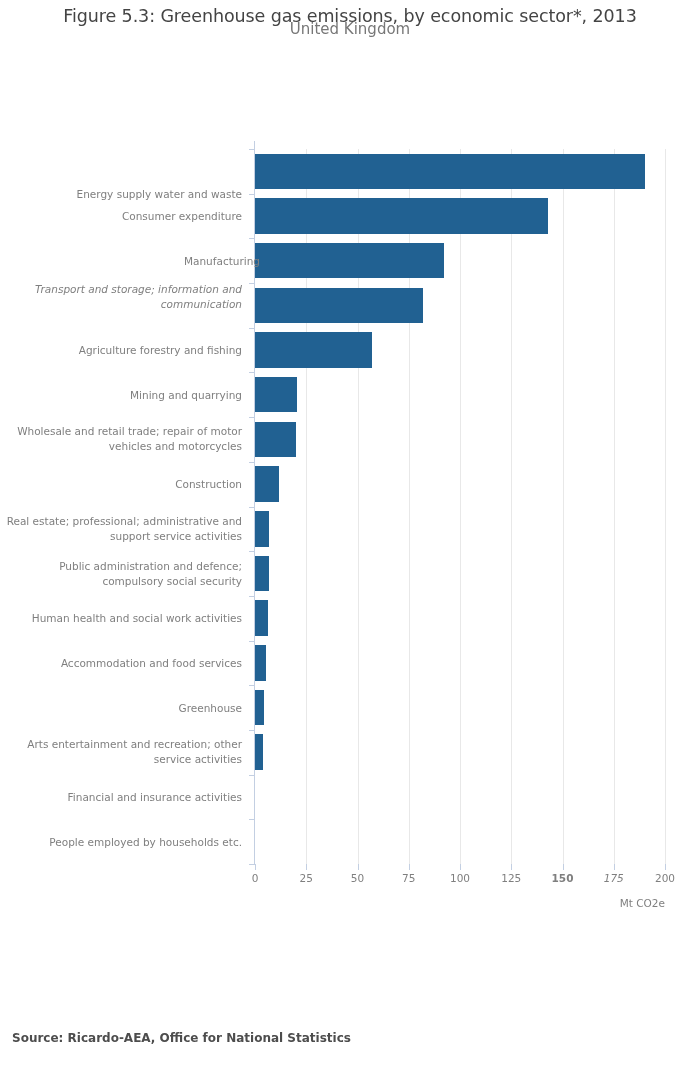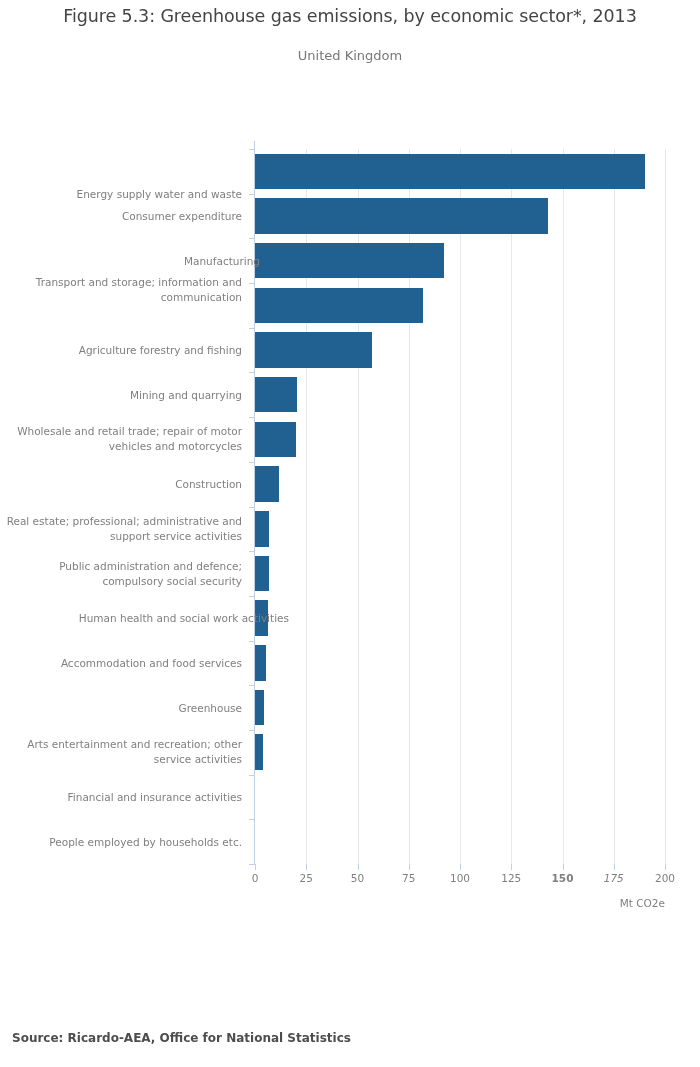--- a/index.html
+++ b/index.html
@@ -29,24 +29,24 @@
     left: 0; top: 6px;
     width: 700px;
     text-align: center;
     font-size: 17.5px;
     color: #444444;
     font-weight: 400;
     letter-spacing: -0.1px;
   }
   .chart-subtitle {
     position: absolute;
-    left: 0; top: 48px;
+    left: 0; top: 20px;
     width: 700px;
     text-align: center;
-    font-size: 13px;
+    font-size: 15px;
     color: #777777;
     font-weight: 400;
   }
 
   
   .plot-area {
     position: absolute;
     left: 255px;
     top: 149px;
     width: 410px;
@@ -244,28 +244,28 @@
         <div class="tick-x" style="left: 410px;"></div>
         <div class="xtick-label" style="left: 410px;">200</div>
       </div>
     <div class="xaxis-title">Mt CO2e</div>
   </div>
 
   <div id="ycat-layer">
       <div class="ycat-wrap" style="top: 174px; margin-top: 20px;">Energy supply water and waste</div>
       <div class="ycat-wrap" style="top: 216.031px;">Consumer expenditure</div>
       <div class="ycat-wrap" style="top: 260.719px; padding-left: 18px;">Manufacturing</div>
-      <div class="ycat-wrap" style="top: 290px;">Transport and storage; information and communication</div>
+      <div class="ycat-wrap" style="top: 297px; font-style: italic;">Transport and storage; information and communication</div>
       <div class="ycat-wrap" style="top: 350.094px;">Agriculture forestry and fishing</div>
       <div class="ycat-wrap" style="top: 394.781px;">Mining and quarrying</div>
       <div class="ycat-wrap" style="top: 439.469px;">Wholesale and retail trade; repair of motor vehicles and motorcycles</div>
       <div class="ycat-wrap" style="top: 484.156px;">Construction</div>
       <div class="ycat-wrap" style="top: 528.844px;">Real estate; professional; administrative and support service activities</div>
       <div class="ycat-wrap" style="top: 573.531px;">Public administration and defence; compulsory social security</div>
-      <div class="ycat-wrap" style="top: 618.219px; padding-left: 47px;">Human health and social work activities</div>
+      <div class="ycat-wrap" style="top: 618.219px;">Human health and social work activities</div>
       <div class="ycat-wrap" style="top: 662.906px;">Accommodation and food services</div>
       <div class="ycat-wrap" style="top: 707.594px;">Greenhouse</div>
       <div class="ycat-wrap" style="top: 752.281px;">Arts entertainment and recreation; other service activities</div>
       <div class="ycat-wrap" style="top: 796.969px;">Financial and insurance activities</div>
       <div class="ycat-wrap" style="top: 841.656px;">People employed by households etc.</div>
     </div>
 
   <div class="source-note">Source: Ricardo-AEA, Office for National Statistics</div>
 
 </div>

